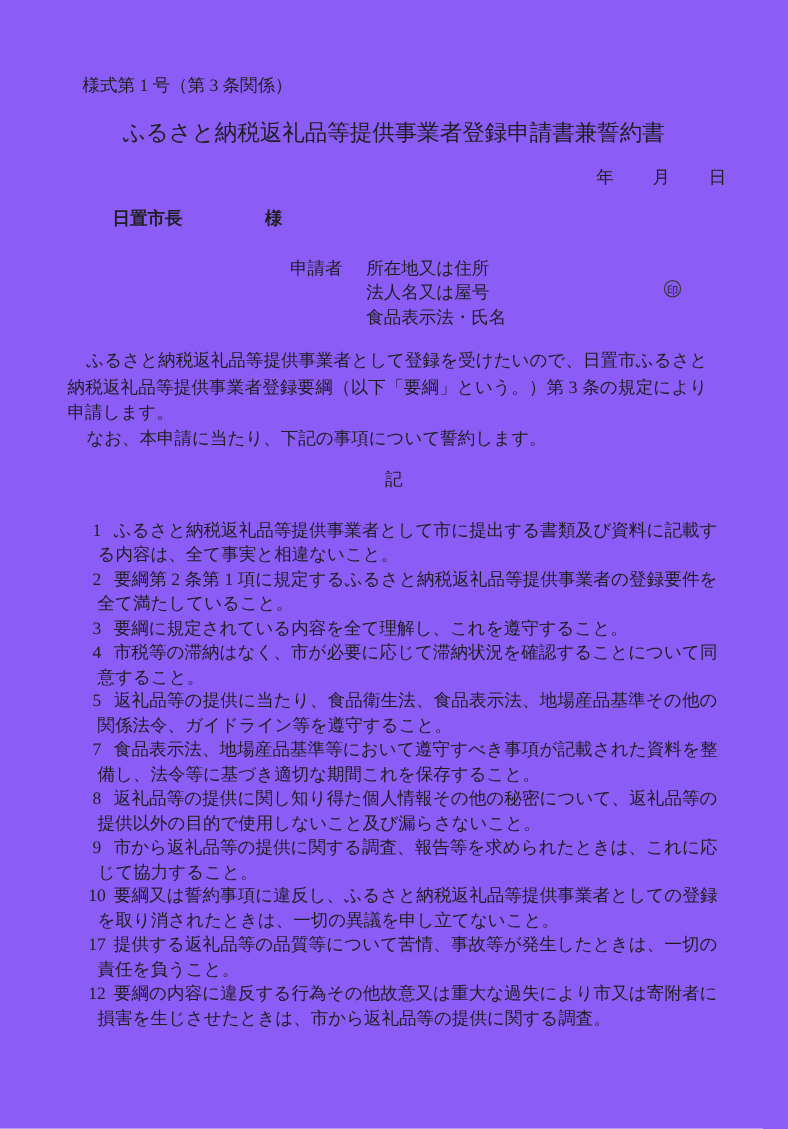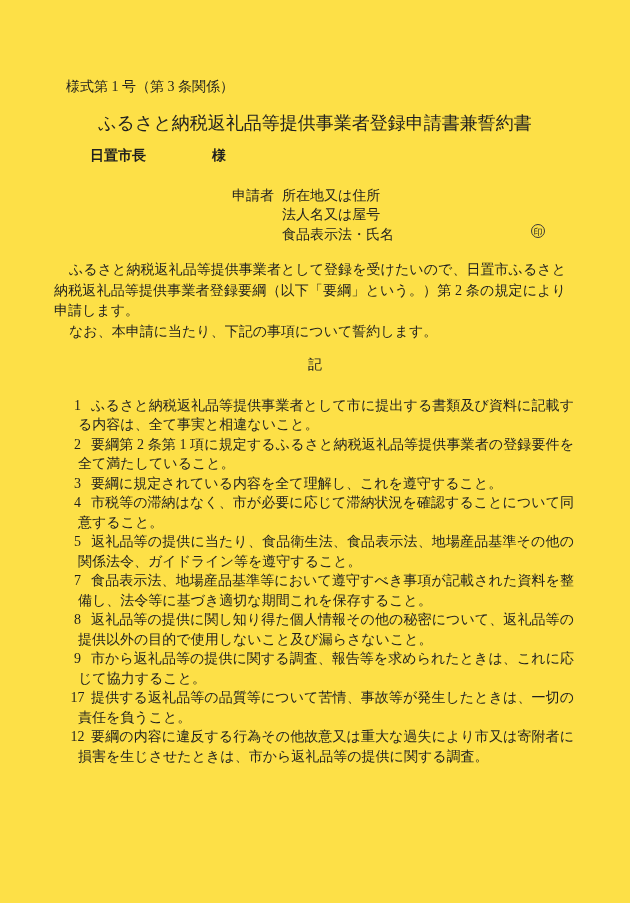--- a/index.html
+++ b/index.html
@@ -5,28 +5,28 @@
   html, body {
     margin: 0;
     padding: 0;
     background: #f4f4f4;
   }
   .page {
     position: relative;
     width: 630px;
     height: 903px;
     margin: 0 auto;
-    background: #fde047;
+    background: #8b5cf6;
     color: #1f1f1f;
     font-family: "Liberation Serif", "DejaVu Serif", serif;
     font-size: 14px;
     font-weight: 400;
     overflow: hidden;
     box-sizing: border-box;
-    padding-top: 77px;
+    padding-top: 60px;
   }
   .form-number {
     margin-left: 66px;
     line-height: 20px;
   }
   .title {
     margin: 16px 40px 0 40px;
     font-size: 18px;
     font-weight: 400;
     text-align: center;
@@ -45,21 +45,21 @@
     line-height: 20px;
     font-weight: bold;
   }
   .addressee .honorific {
     margin-left: 66px;
   }
   .applicant {
     margin-top: 20px;
     margin-left: 232px;
     display: flex;
-    gap: 8px;
+    gap: 19px;
     line-height: 19.3px;
   }
   .applicant-fields > div {
     white-space: nowrap;
   }
   .seal {
     position: absolute;
     left: 531px;
     top: 224px;
     width: 14px;
@@ -103,47 +103,49 @@
 </style>
 </head>
 <body>
 
 <div class="page">
 
   <div class="form-number">様式第 1 号（第 3 条関係）</div>
 
   <h1 class="title">ふるさと納税返礼品等提供事業者登録申請書兼誓約書</h1>
 
+  <div class="date-line">年　　月　　日</div>
 
   <div class="addressee">
     <span>日置市長</span><span class="honorific">様</span>
   </div>
 
   <div class="applicant">
     <span class="applicant-label">申請者</span>
     <div class="applicant-fields">
       <div>所在地又は住所</div>
       <div>法人名又は屋号</div>
       <div>食品表示法・氏名</div>
     </div>
   </div>
 
   <div class="seal">印</div>
 
-  <p class="para first">ふるさと納税返礼品等提供事業者として登録を受けたいので、日置市ふるさと納税返礼品等提供事業者登録要綱（以下「要綱」という。）第 2 条の規定により申請します。</p>
+  <p class="para first">ふるさと納税返礼品等提供事業者として登録を受けたいので、日置市ふるさと納税返礼品等提供事業者登録要綱（以下「要綱」という。）第 3 条の規定により申請します。</p>
   <p class="para">なお、本申請に当たり、下記の事項について誓約します。</p>
 
   <div class="ki-heading">記</div>
 
   <div class="oath-list">
     <div class="oath-item"><span class="num">1</span><span>ふるさと納税返礼品等提供事業者として市に提出する書類及び資料に記載する内容は、全て事実と相違ないこと。</span></div>
     <div class="oath-item"><span class="num">2</span><span>要綱第 2 条第 1 項に規定するふるさと納税返礼品等提供事業者の登録要件を全て満たしていること。</span></div>
     <div class="oath-item"><span class="num">3</span><span>要綱に規定されている内容を全て理解し、これを遵守すること。</span></div>
     <div class="oath-item"><span class="num">4</span><span>市税等の滞納はなく、市が必要に応じて滞納状況を確認することについて同意すること。</span></div>
     <div class="oath-item"><span class="num">5</span><span>返礼品等の提供に当たり、食品衛生法、食品表示法、地場産品基準その他の関係法令、ガイドライン等を遵守すること。</span></div>
     <div class="oath-item"><span class="num">7</span><span>食品表示法、地場産品基準等において遵守すべき事項が記載された資料を整備し、法令等に基づき適切な期間これを保存すること。</span></div>
     <div class="oath-item"><span class="num">8</span><span>返礼品等の提供に関し知り得た個人情報その他の秘密について、返礼品等の提供以外の目的で使用しないこと及び漏らさないこと。</span></div>
     <div class="oath-item"><span class="num">9</span><span>市から返礼品等の提供に関する調査、報告等を求められたときは、これに応じて協力すること。</span></div>
+    <div class="oath-item"><span class="num">10</span><span>要綱又は誓約事項に違反し、ふるさと納税返礼品等提供事業者としての登録を取り消されたときは、一切の異議を申し立てないこと。</span></div>
     <div class="oath-item"><span class="num">17</span><span>提供する返礼品等の品質等について苦情、事故等が発生したときは、一切の責任を負うこと。</span></div>
     <div class="oath-item"><span class="num">12</span><span>要綱の内容に違反する行為その他故意又は重大な過失により市又は寄附者に損害を生じさせたときは、市から返礼品等の提供に関する調査。</span></div>
   </div>
 
 </div>
 
 </body></html>

